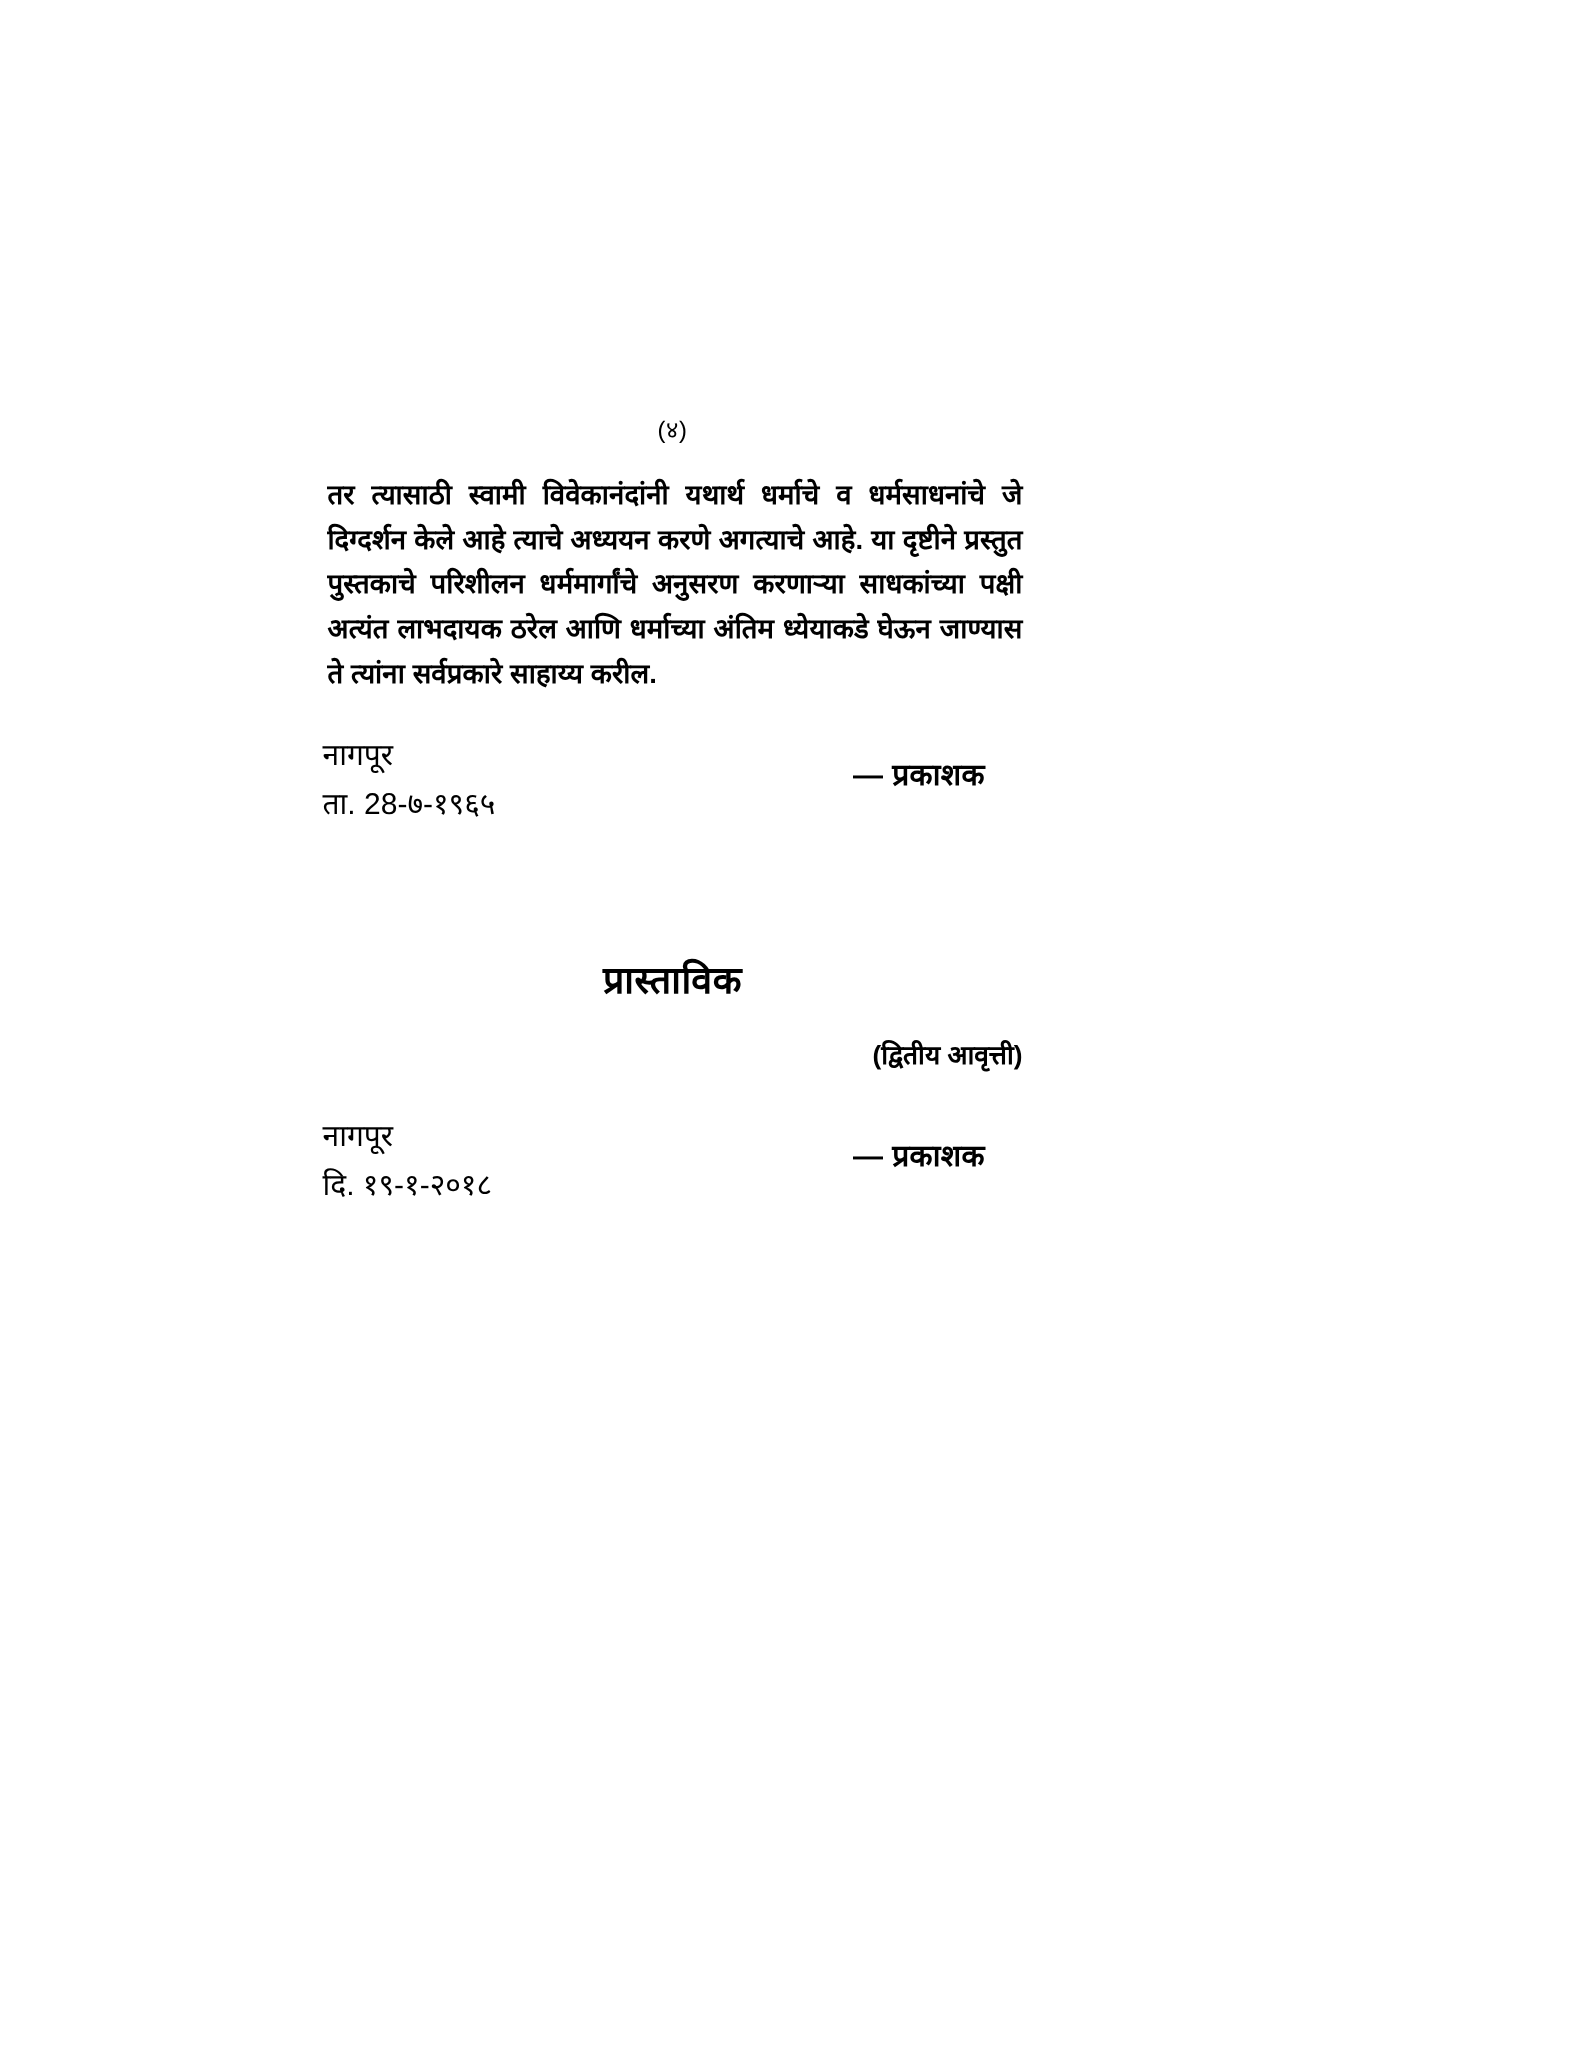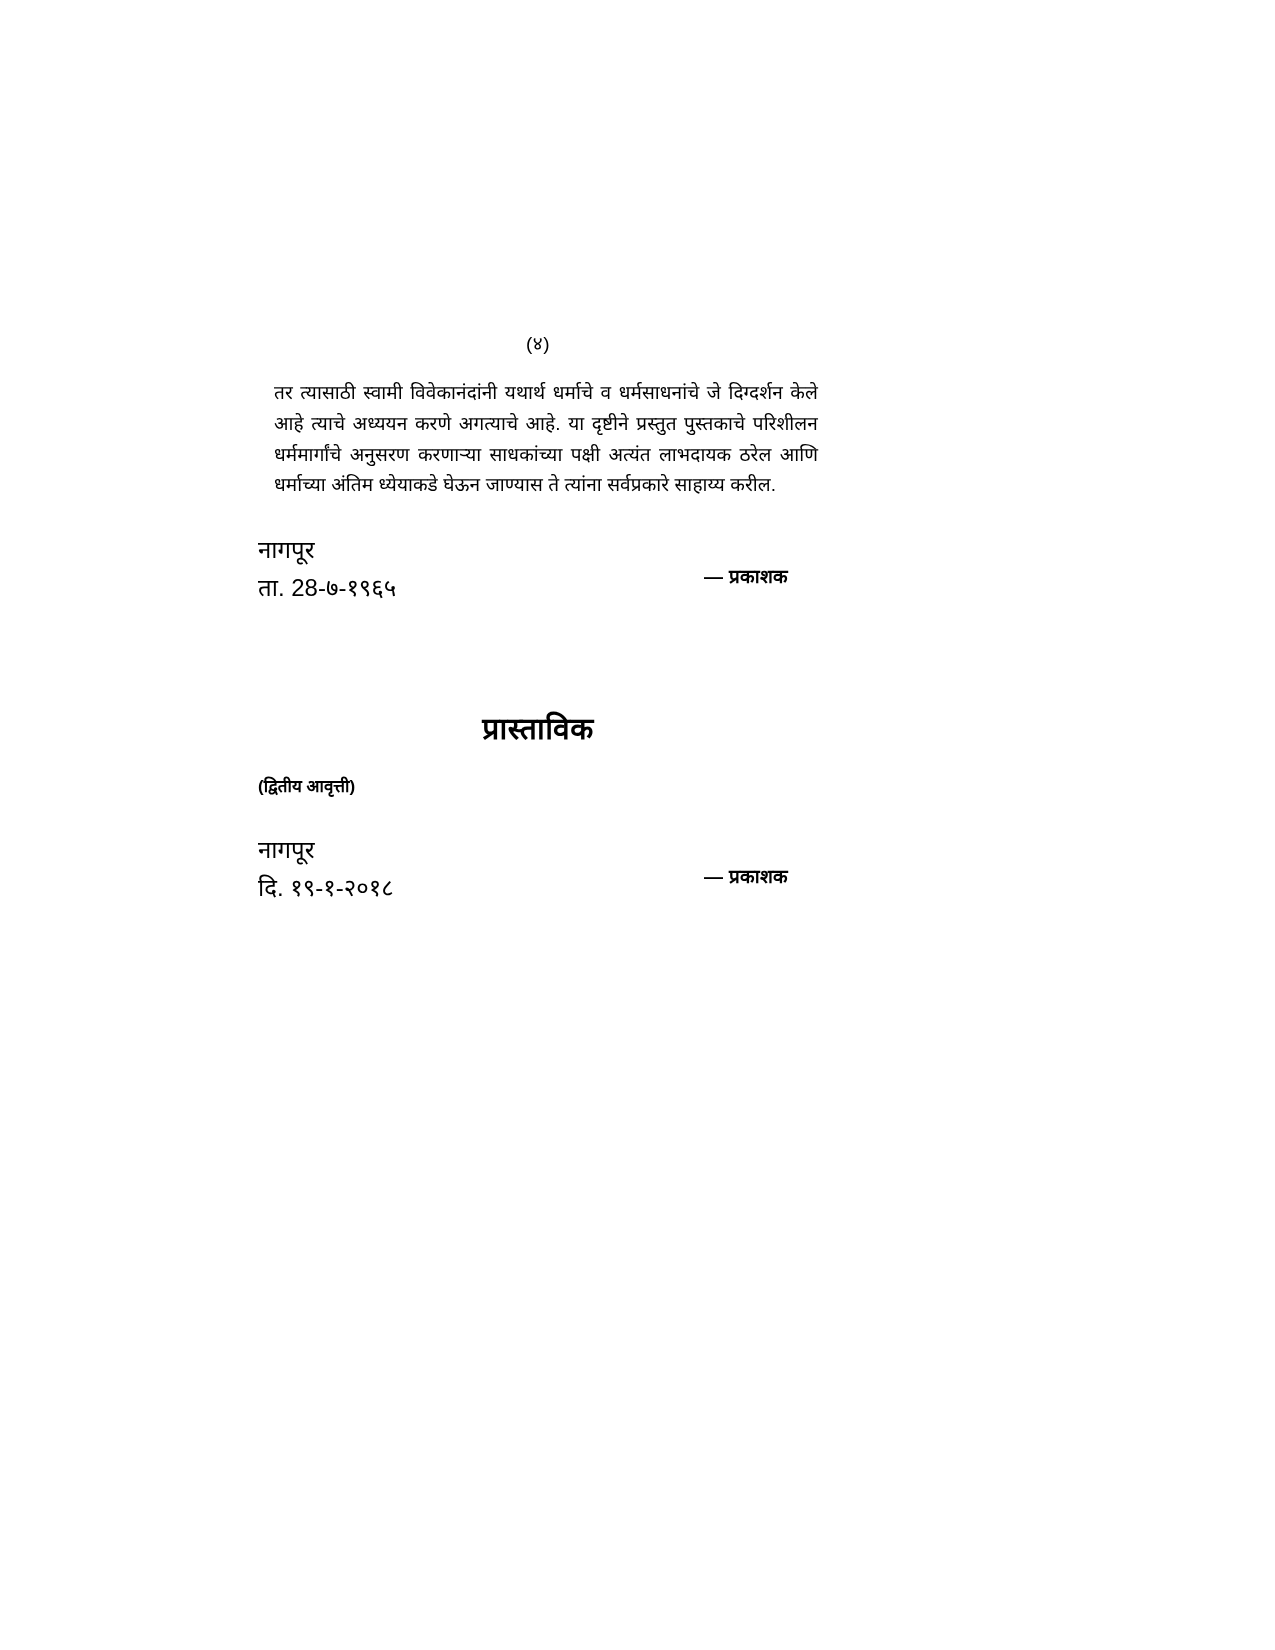--- a/index.html
+++ b/index.html
@@ -29,27 +29,27 @@
     width: 560px;
   }
   .page-number {
     text-align: center;
     font-size: 19px;
     font-family: "Liberation Sans", sans-serif;
     letter-spacing: 0.5px;
     margin-bottom: 22px;
   }
   p.body-text {
-    font-size: 19px;
+    font-size: 22px;
     line-height: 1.62;
     text-align: justify;
     text-justify: inter-word;
-    margin: 0 0 0 16px;
+    margin: 0 0 0 4px;
     font-family: "Liberation Sans", sans-serif;
-    font-weight: 400;
+    font-weight: 700;
     letter-spacing: 0.1px;
   }
   p.indent {
     text-indent: 48px;
     margin-top: 16px;
   }
   .signature-block {
     margin-top: 30px;
     position: relative;
     height: 66px;
@@ -58,40 +58,40 @@
     position: absolute;
     left: 0;
     top: 0;
     font-size: 24px;
     line-height: 1.6;
     font-family: "Liberation Sans", sans-serif;
   }
   .sig-right {
     position: absolute;
     right: 30px;
-    top: 32px;
-    font-size: 19px;
+    top: 16px;
+    font-size: 24px;
     font-weight: bold;
     font-family: "Liberation Sans", sans-serif;
     letter-spacing: 0.3px;
   }
   .section-spacer {
     height: 110px;
   }
   h1.section-title {
     text-align: center;
     font-size: 30px;
     font-weight: bold;
     margin: 0 0 0 0;
     font-family: "Liberation Sans", sans-serif;
     letter-spacing: 0.5px;
   }
   .section-subtitle {
-    text-align: left;
-    font-size: 17px;
+    text-align: right;
+    font-size: 21px;
     font-weight: bold;
     margin-top: 26px;
     margin-bottom: 20px;
     font-family: "Liberation Sans", sans-serif;
   }
   .sig-block-2 {
     margin-top: 34px;
     position: relative;
     height: 66px;
   }

